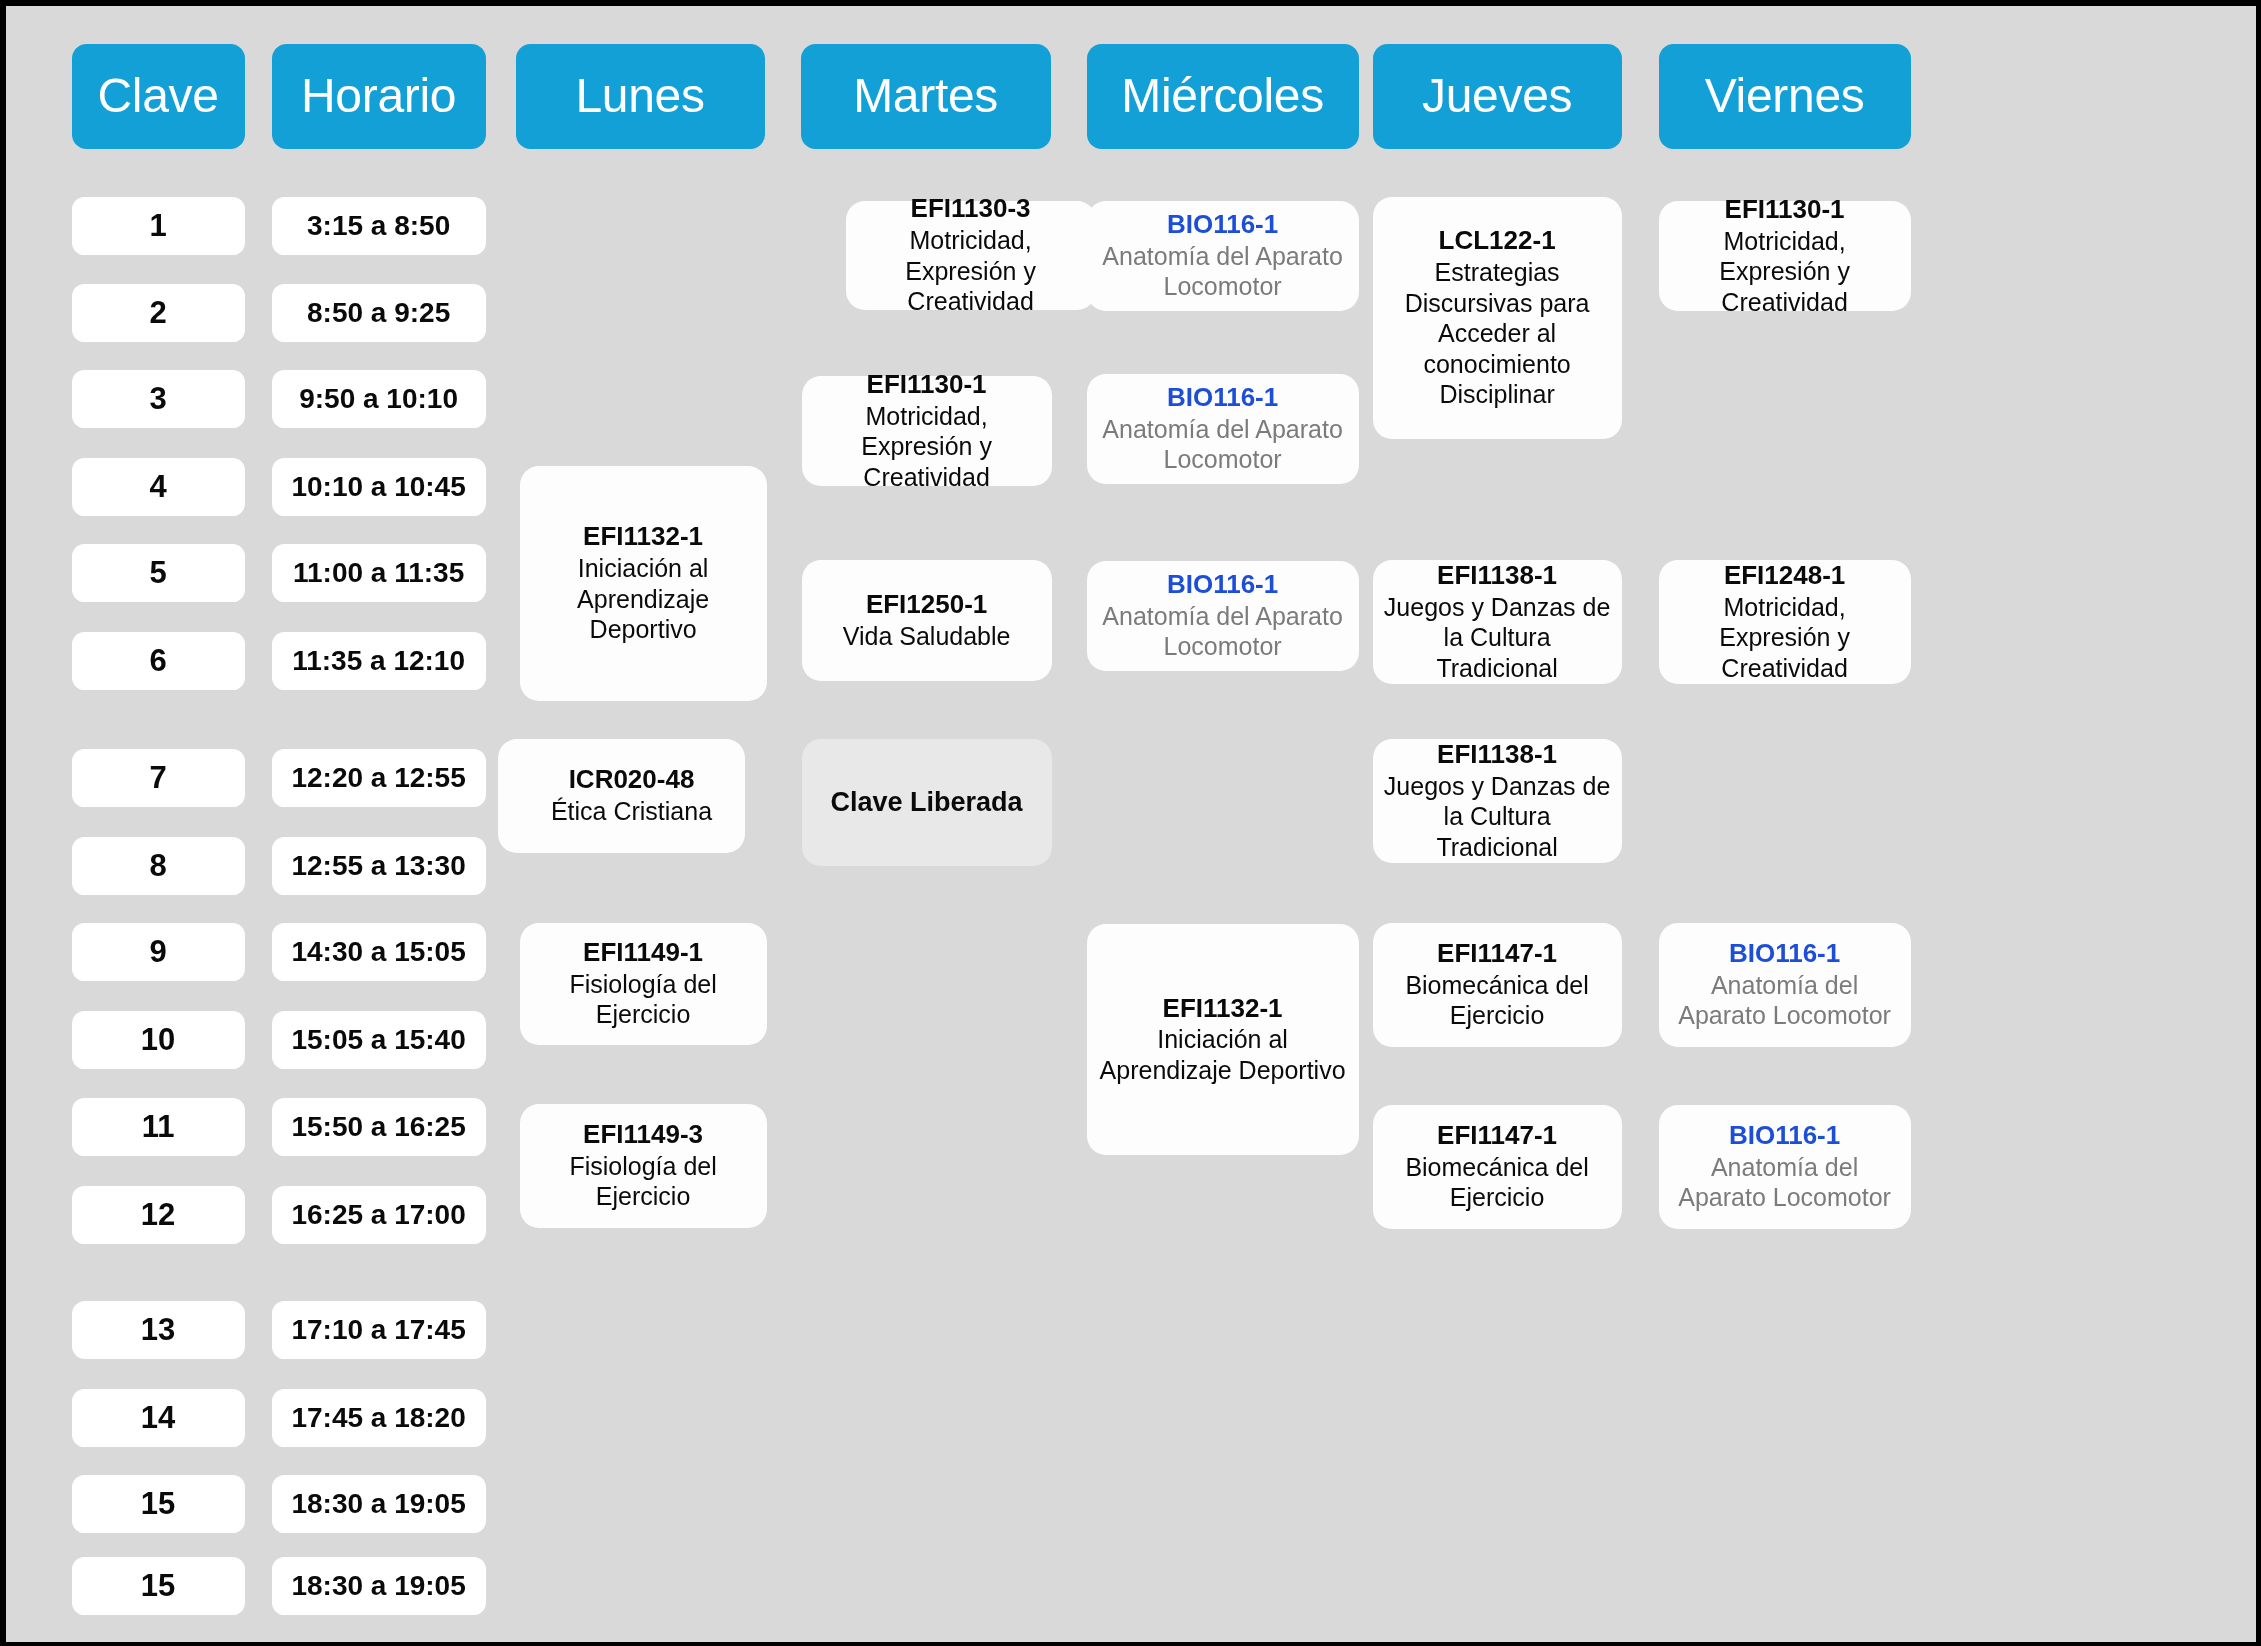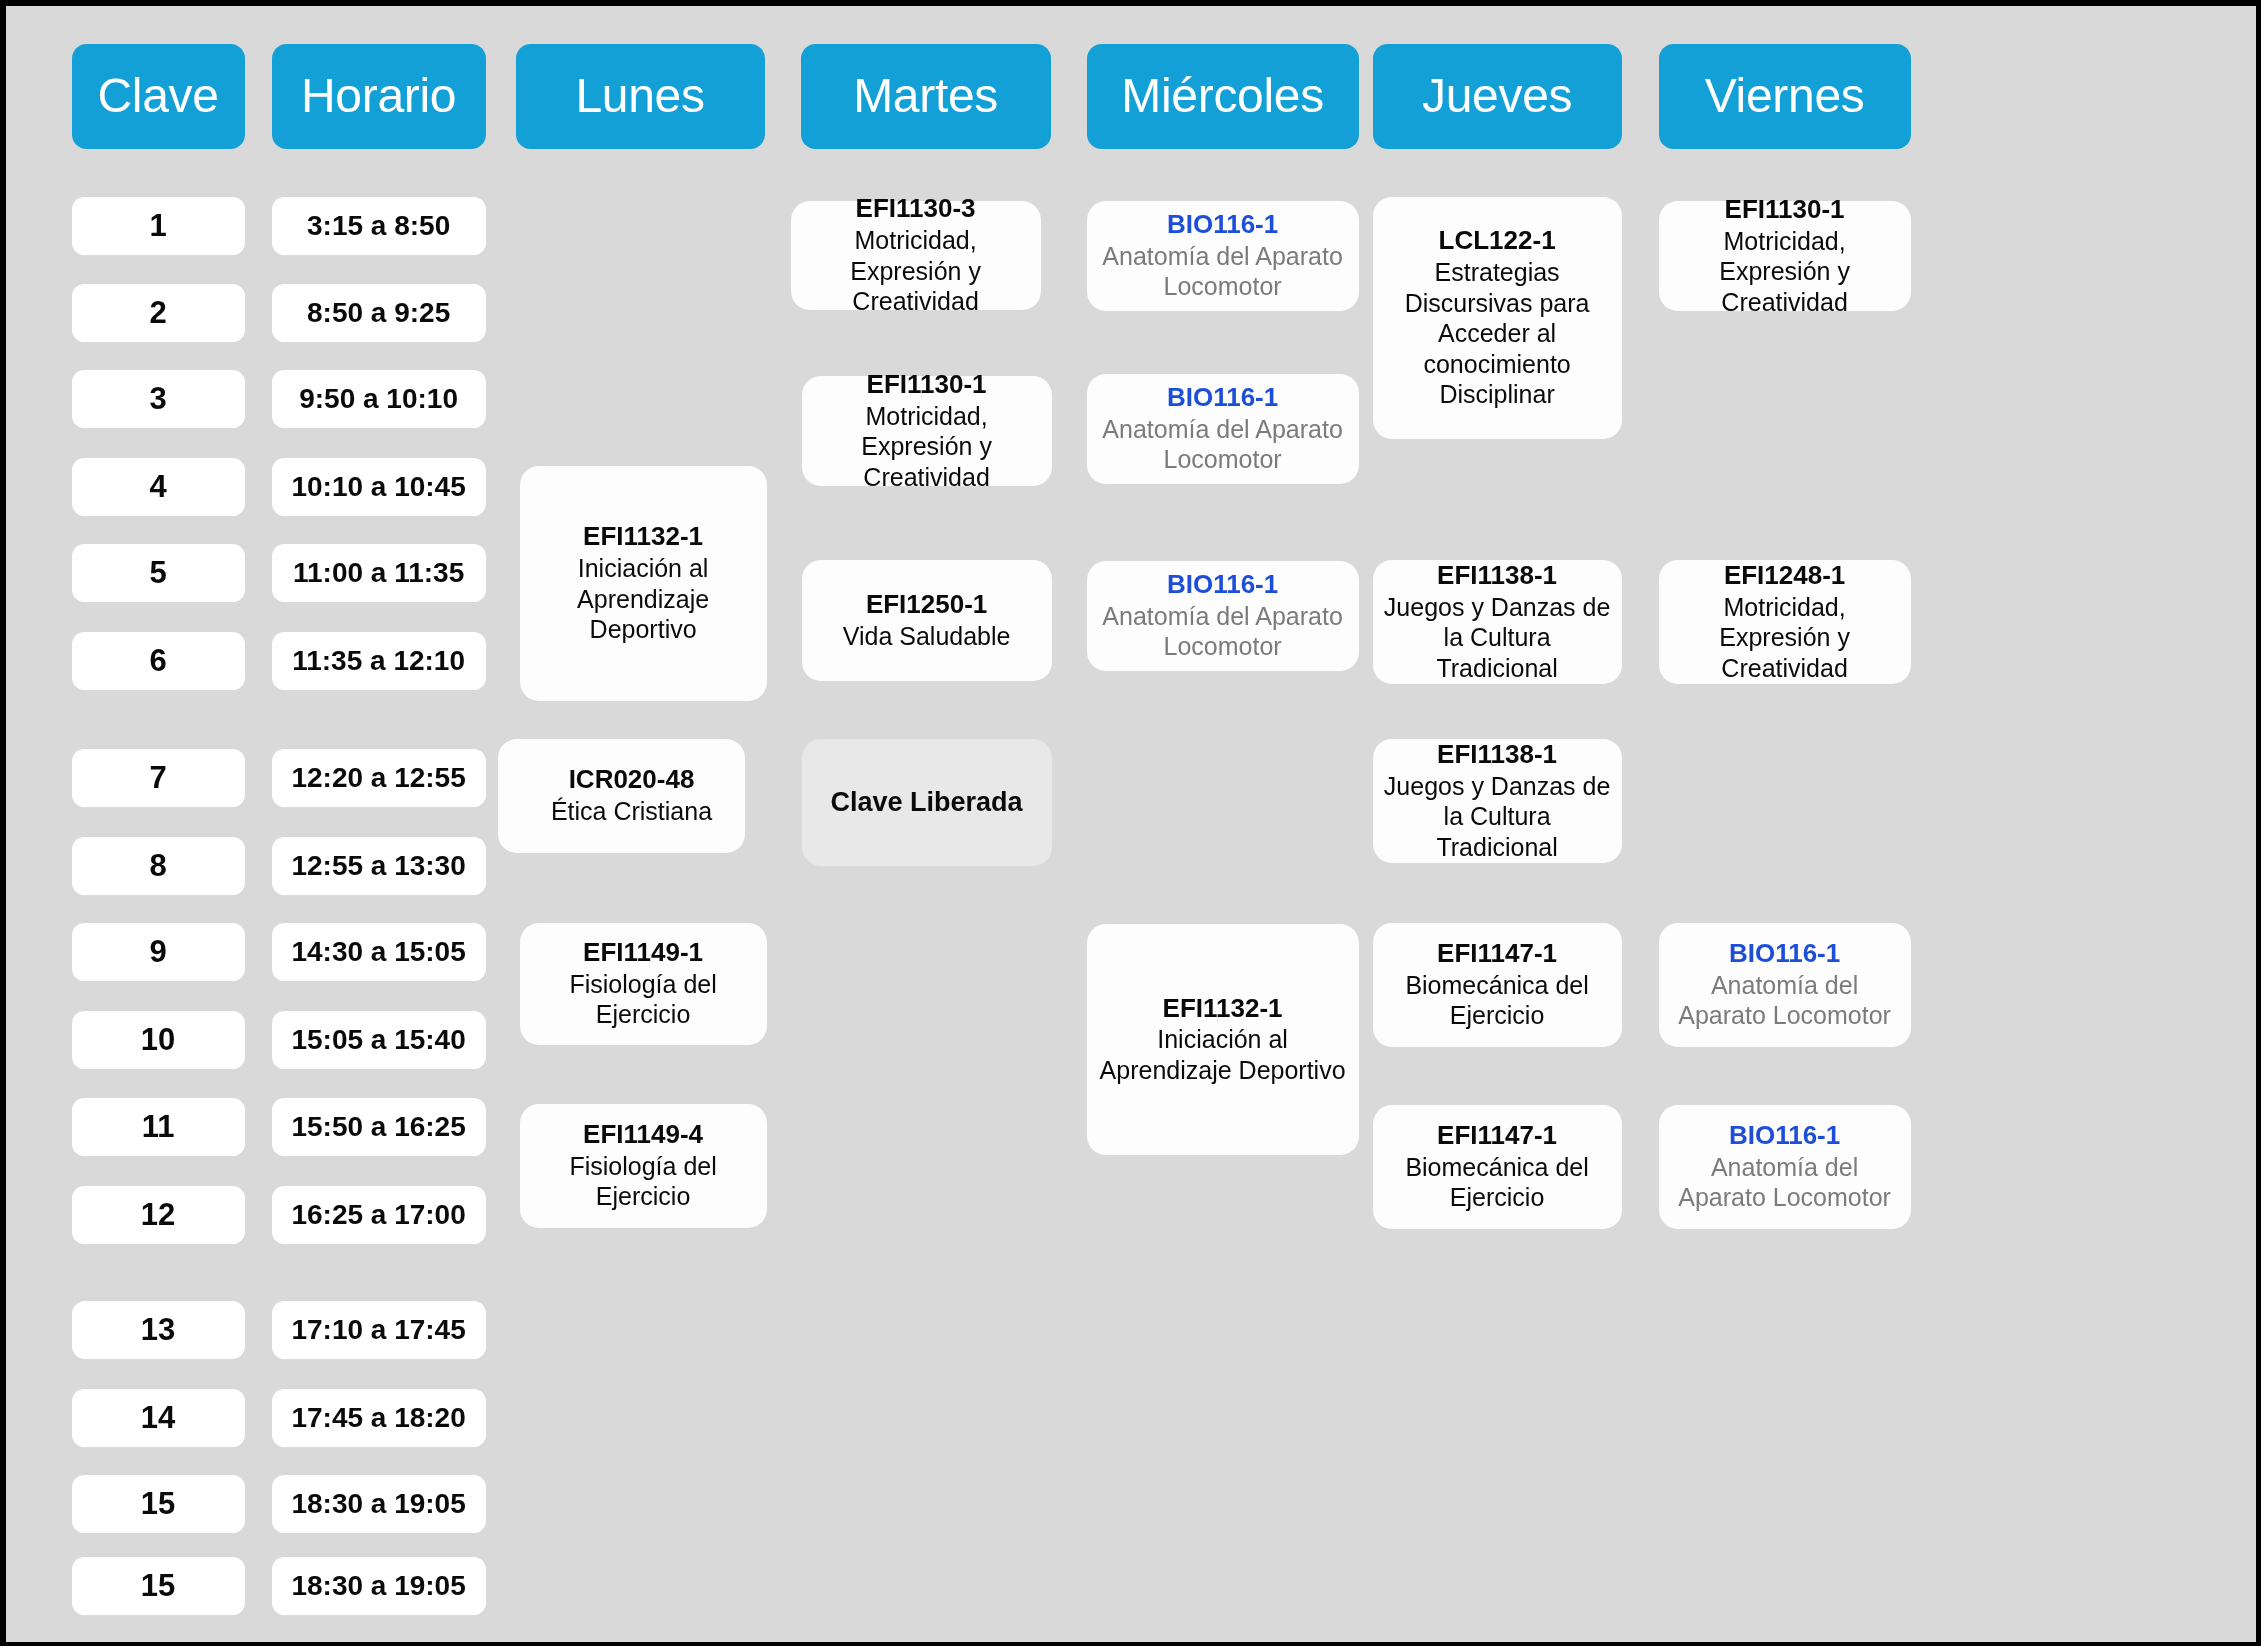--- a/index.html
+++ b/index.html
@@ -158,24 +158,24 @@
       </div>
       <div class="card" style="left: 492px; width: 247px; top: 733px; height: 114px; padding-left: 32px;">
         <span class="code">ICR020-48</span>
         <span class="name">Ética Cristiana</span>
       </div>
       <div class="card" style="left: 514px; width: 247px; top: 917px; height: 122px;">
         <span class="code">EFI1149-1</span>
         <span class="name">Fisiología del Ejercicio</span>
       </div>
       <div class="card" style="left: 514px; width: 247px; top: 1098px; height: 124px;">
-        <span class="code">EFI1149-4</span>
+        <span class="code">EFI1149-3</span>
         <span class="name">Fisiología del Ejercicio</span>
       </div>
-      <div class="card" style="left: 785px; width: 250px; top: 195px; height: 109px;">
+      <div class="card" style="left: 840px; width: 250px; top: 195px; height: 109px;">
         <span class="code">EFI1130-3</span>
         <span class="name">Motricidad, Expresión y Creatividad</span>
       </div>
       <div class="card" style="left: 796px; width: 250px; top: 370px; height: 110px;">
         <span class="code">EFI1130-1</span>
         <span class="name">Motricidad, Expresión y Creatividad</span>
       </div>
       <div class="card" style="left: 796px; width: 250px; top: 554px; height: 121px;">
         <span class="code">EFI1250-1</span>
         <span class="name">Vida Saludable</span>

